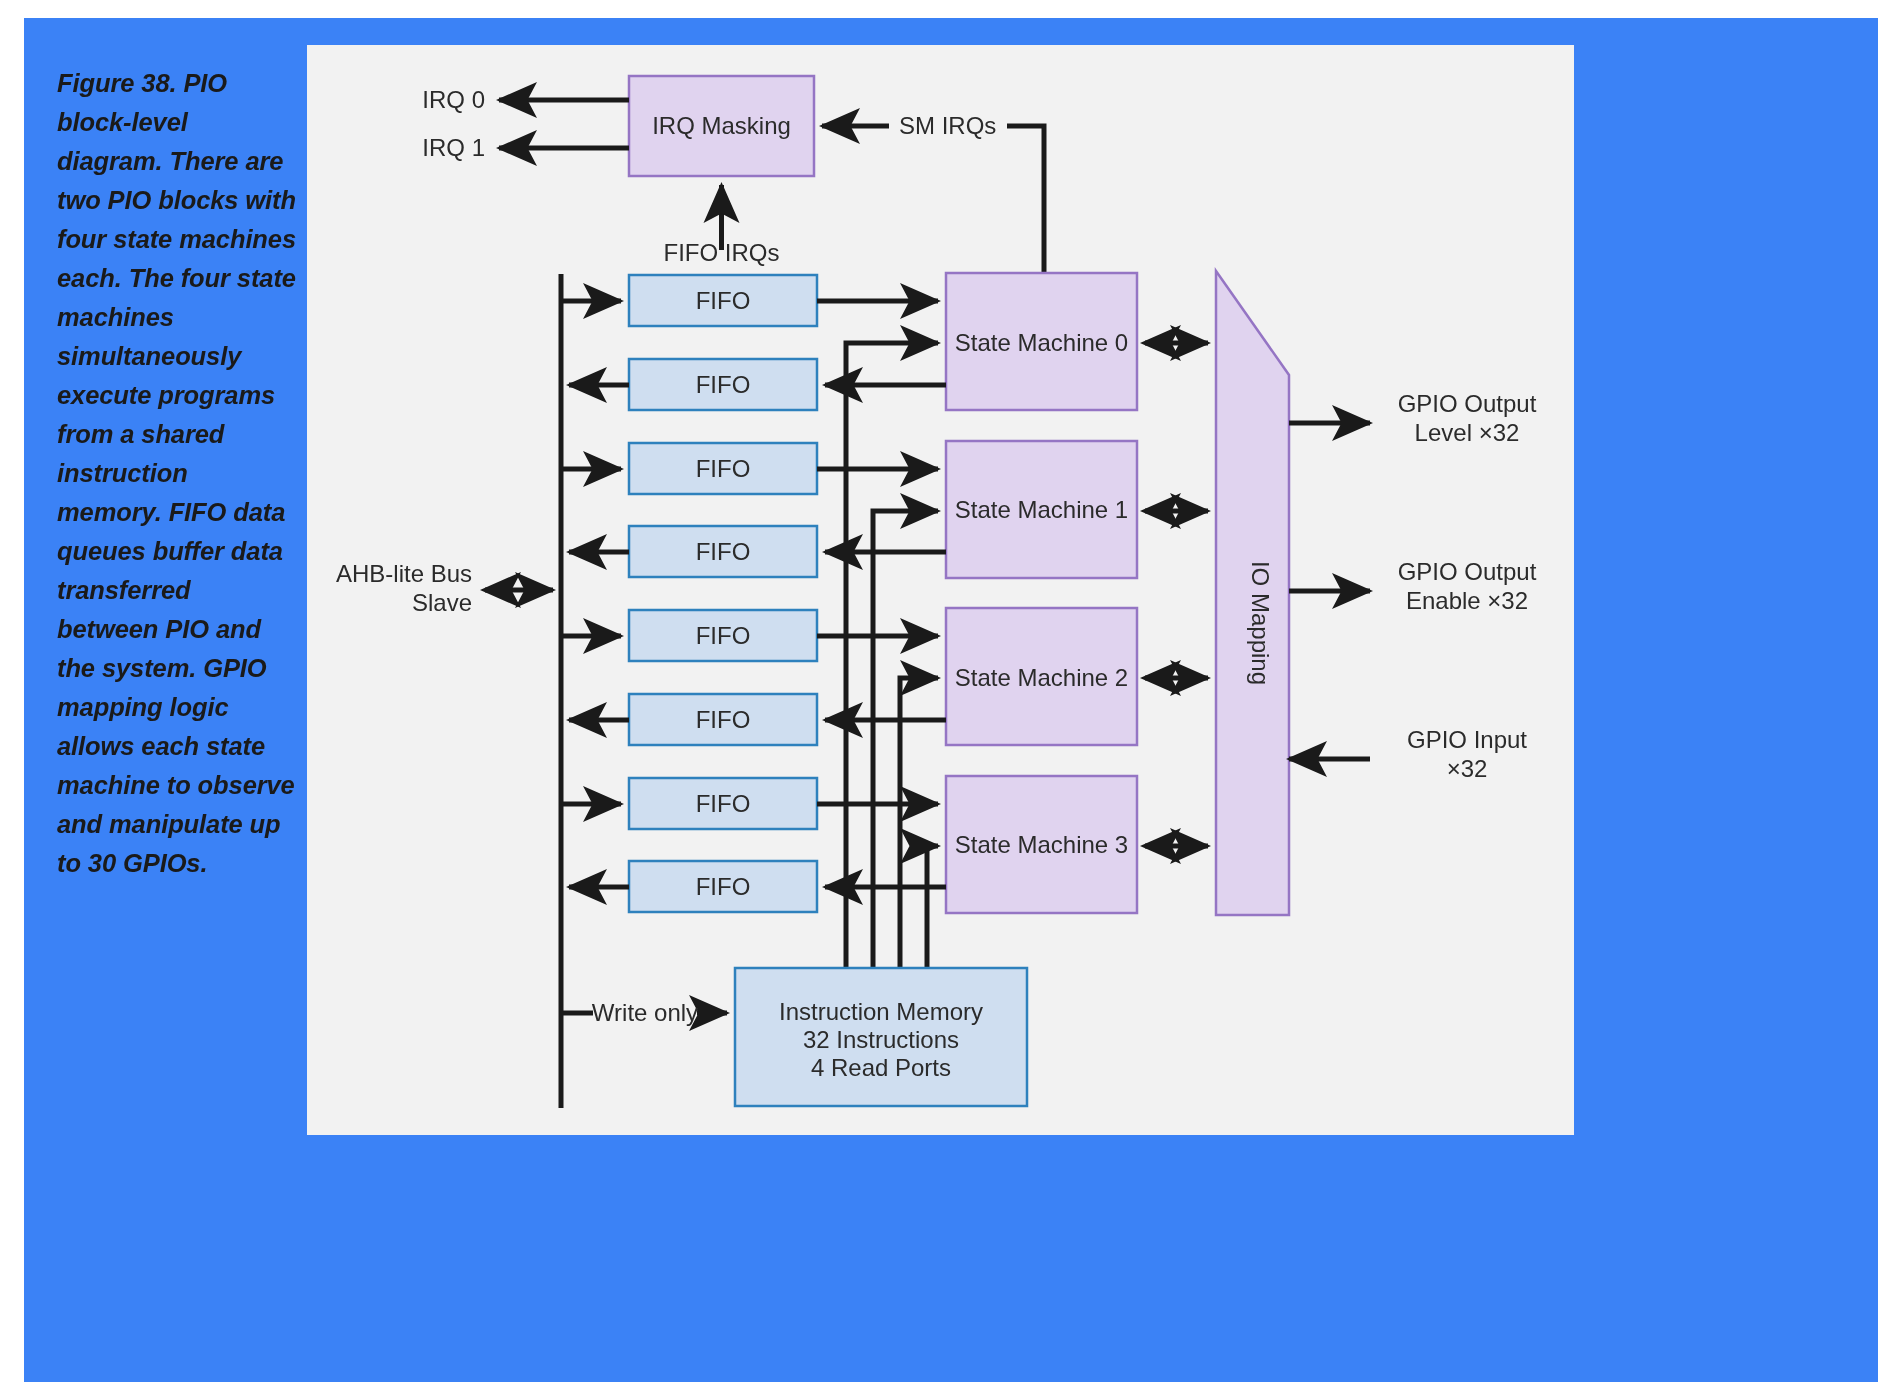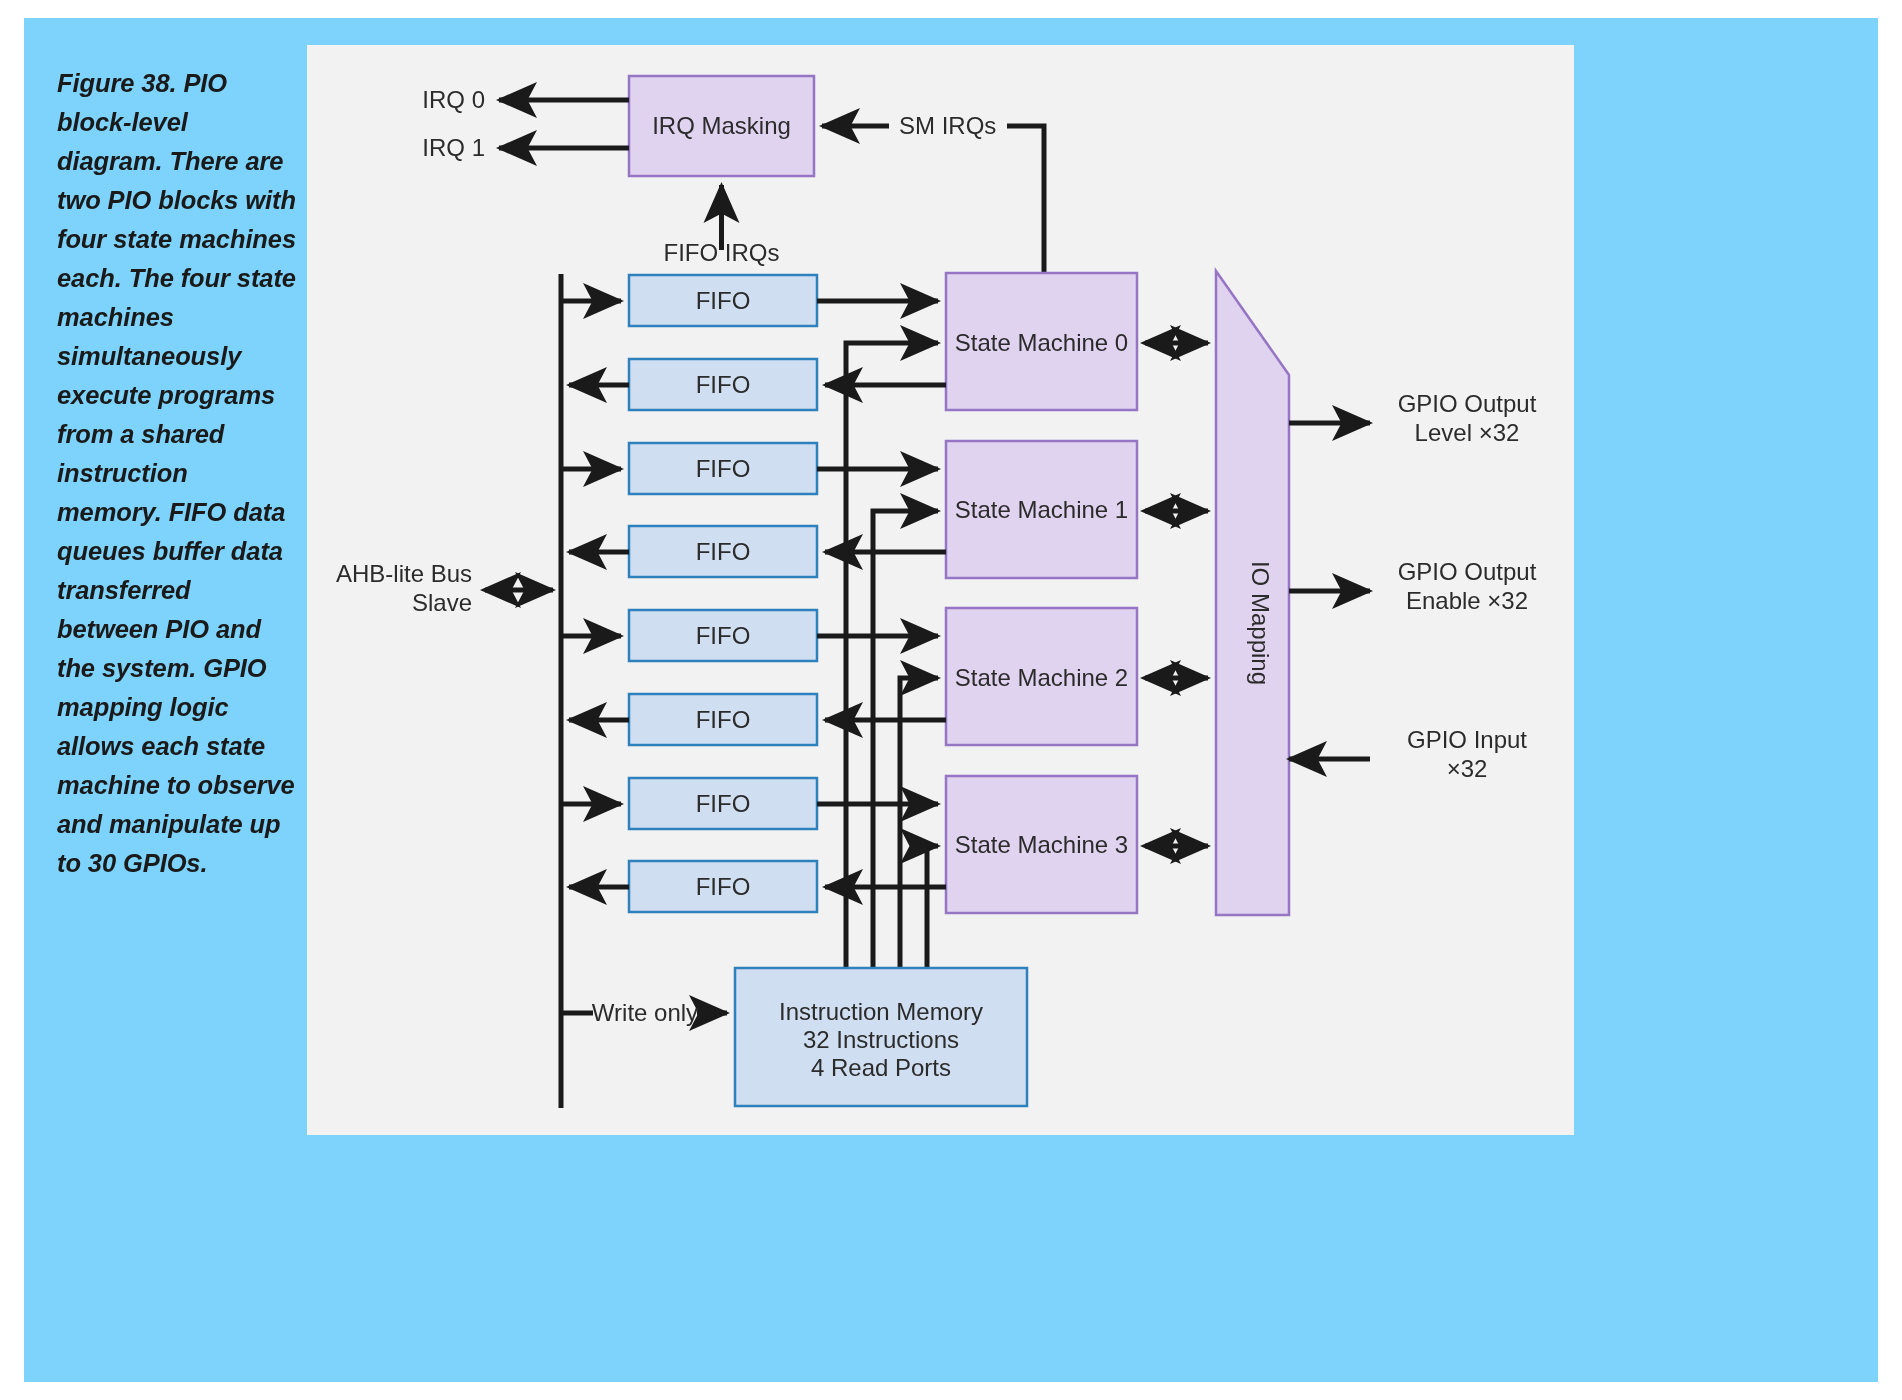--- a/index.html
+++ b/index.html
@@ -1,18 +1,18 @@
 <!DOCTYPE html>
 <html><head>
 <meta charset="utf-8">
 <style>
   html,body{margin:0;padding:0;background:#000;}
   #page{position:relative;width:1902px;height:1400px;background:#ffffff;
         font-family:"Liberation Sans",sans-serif;overflow:hidden;}
-  #frame{position:absolute;left:24px;top:18px;width:1854px;height:1364px;background:#7dd3fc;}
+  #frame{position:absolute;left:24px;top:18px;width:1854px;height:1364px;background:#3b82f6;}
   #caption{position:absolute;left:33px;top:46px;width:240px;
            font-style:italic;font-weight:bold;font-size:25.5px;line-height:39px;
            color:#1a1a1a;letter-spacing:-0.1px;}
   #canvas{position:absolute;left:283px;top:27px;width:1267px;height:1090px;background:#f2f2f2;}
   svg{position:absolute;left:0;top:0;}
   text{font-family:"Liberation Sans",sans-serif;fill:#2b2b2b;}
   .lbl{font-size:24px;}
   .blk{font-size:24px;}
   .edge{stroke:#1a1a1a;stroke-width:5;fill:none;}
   .boxp{fill:#e0d3ef;stroke:#9575c4;stroke-width:2.5;}

